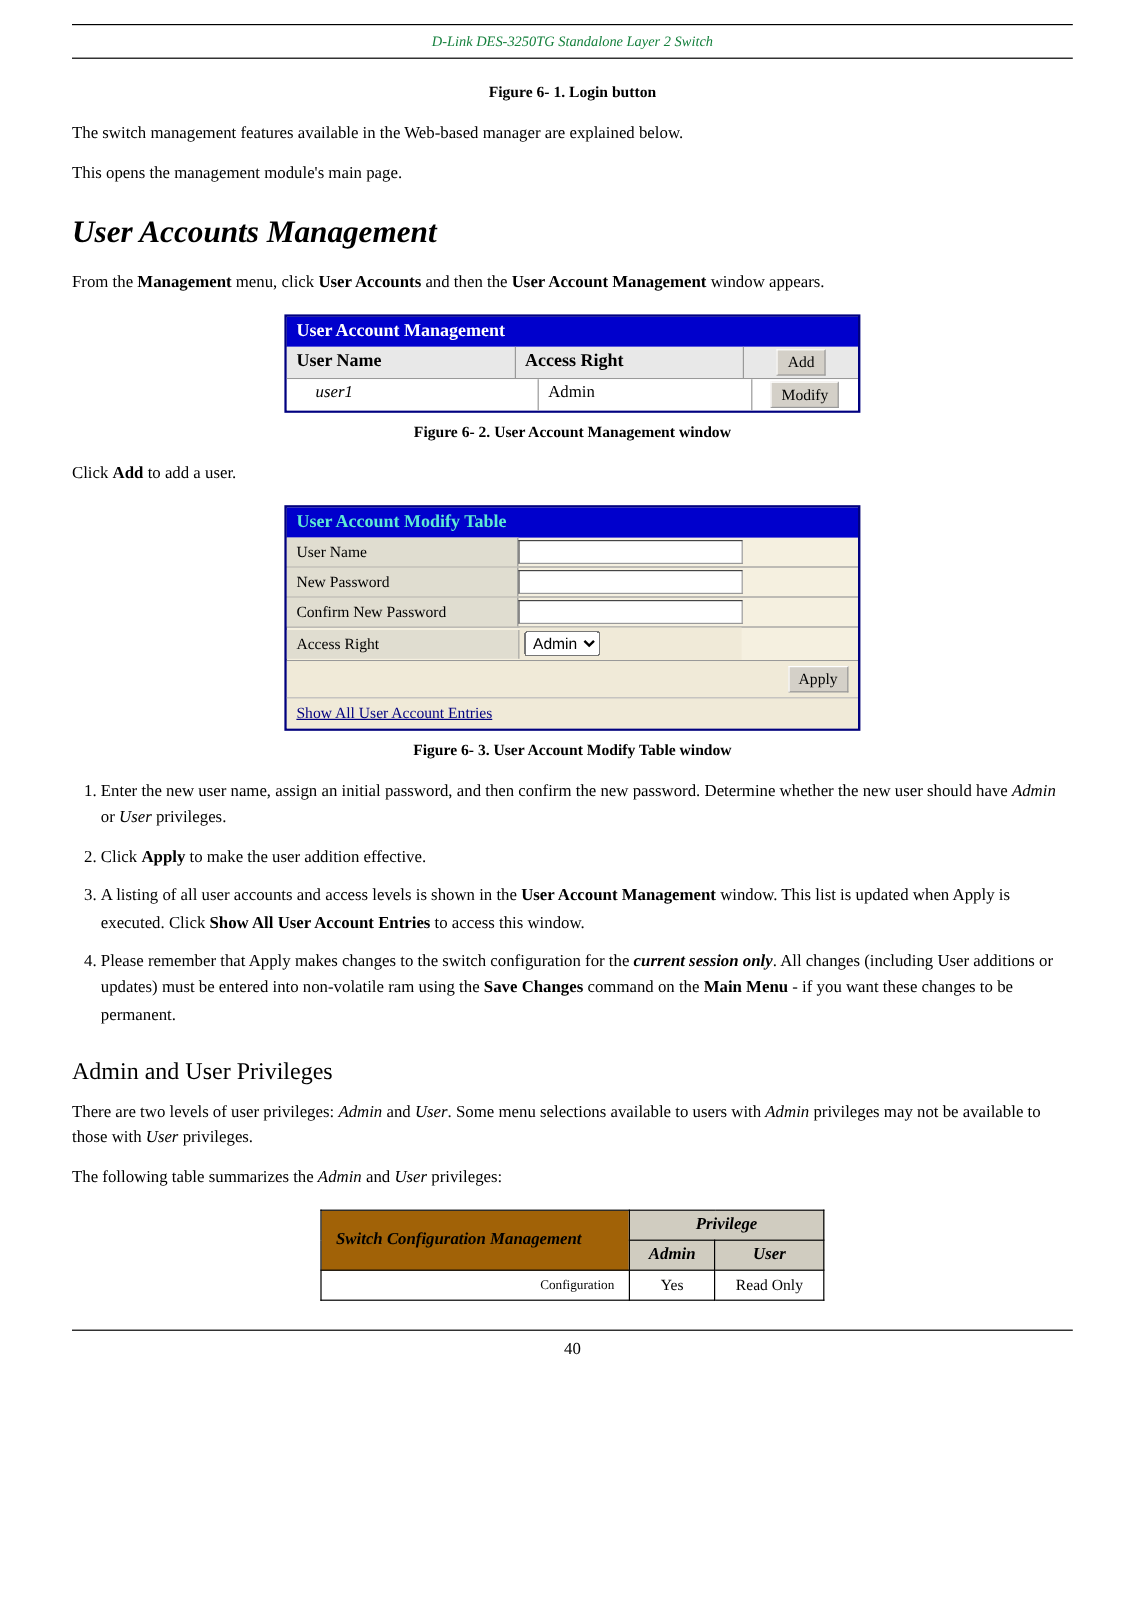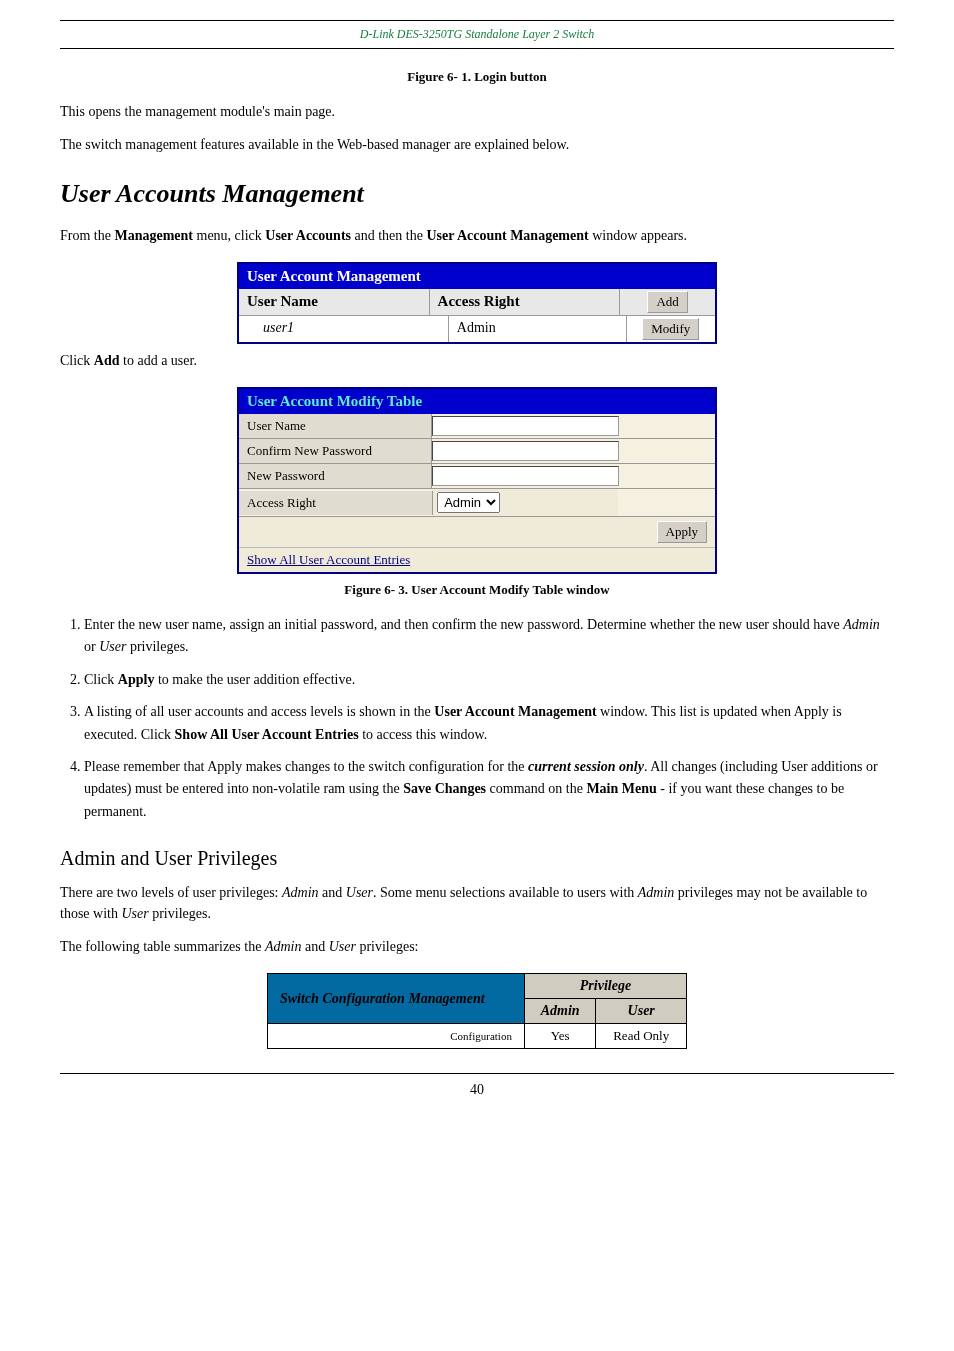--- a/index.html
+++ b/index.html
@@ -256,21 +256,21 @@
     .priv-table td {
       border: 1px solid #000;
       padding: 4px 12px;
       font-size: 13px;
       text-align: center;
       background: #fff;
     }
 
     .priv-table .th-config {
       text-align: left;
-      background: #0369a1;
+      background: #a16207;
     }
 
     .priv-table .th-privilege {
       background: #d0ccc0;
       text-align: center;
     }
 
     .priv-table .th-admin {
       background: #d0ccc0;
       font-style: italic;
@@ -303,22 +303,22 @@
 <body>
 
 <div class="page-wrapper" data-name="page-wrapper">
 
   <div class="top-rule" data-name="top-rule"></div>
   <div class="header-title" data-name="header-title">D-Link DES-3250TG Standalone Layer 2 Switch</div>
   <div class="bottom-rule-header" data-name="bottom-rule-header"></div>
 
   <div class="figure-caption" data-name="figure1-caption">Figure 6- 1.  Login button</div>
 
+  <p class="body-text" data-name="intro-line2">The switch management features available in the Web-based manager are explained below.</p>
   <p class="body-text" data-name="intro-line1">This opens the management module's main page.</p>
-  <p class="body-text" data-name="intro-line2">The switch management features available in the Web-based manager are explained below.</p>
 
   <div class="section-heading" data-name="section-user-accounts-heading">User Accounts Management</div>
 
   <p class="body-text" data-name="section-user-accounts-desc">
     From the <b>Management</b> menu, click <b>User Accounts</b> and then the <b>User Account Management</b> window appears.
   </p>
 
   <div class="table-container" data-name="uat-window-container">
     <div class="uat-table" data-name="user-account-management-table">
       <div class="uat-header" data-name="uat-header">User Account Management</div>
@@ -332,42 +332,43 @@
       <div class="uat-data-row" data-name="uat-data-row">
         <div class="uat-data-name" data-name="uat-user1-name">user1</div>
         <div class="uat-data-access" data-name="uat-user1-access">Admin</div>
         <div class="uat-data-btn" data-name="uat-modify-btn-cell">
           <button class="win-btn" data-name="modify-button">Modify</button>
         </div>
       </div>
     </div>
   </div>
 
+  <div class="figure-caption" data-name="figure2-caption">Figure 6- 2.  User Account Management window</div>
 
   <p class="body-text" data-name="click-add-text">
     Click <b>Add</b> to add a user.
   </p>
 
   <div class="table-container" data-name="uamt-window-container">
     <div class="uamt-table" data-name="user-account-modify-table">
       <div class="uamt-header" data-name="uamt-header">User Account Modify Table</div>
       <div class="uamt-row" data-name="uamt-username-row">
         <div class="uamt-label" data-name="uamt-label-username">User Name</div>
         <input type="text" class="uamt-input" data-name="username-input" value="" style="">
         <div class="uamt-empty" data-name="uamt-empty-1"></div>
       </div>
+      <div class="uamt-row" data-name="uamt-newpass-row">
+        <div class="uamt-label" data-name="uamt-label-newpass">New Password</div>
+        <input type="password" class="uamt-input" data-name="newpassword-input" value="" style="">
+        <div class="uamt-empty" data-name="uamt-empty-2"></div>
+      </div>
       <div class="uamt-row" data-name="uamt-confirm-row">
         <div class="uamt-label" data-name="uamt-label-confirm">Confirm New Password</div>
         <input type="password" class="uamt-input" data-name="confirmpassword-input" value="" style="">
         <div class="uamt-empty" data-name="uamt-empty-3"></div>
-      </div>
-      <div class="uamt-row" data-name="uamt-newpass-row">
-        <div class="uamt-label" data-name="uamt-label-newpass">New Password</div>
-        <input type="password" class="uamt-input" data-name="newpassword-input" value="" style="">
-        <div class="uamt-empty" data-name="uamt-empty-2"></div>
       </div>
       <div class="uamt-row" data-name="uamt-access-row">
         <div class="uamt-label" data-name="uamt-label-access">Access Right</div>
         <div style="padding: 3px 4px; background: #f0ead8; flex: 2;" data-name="uamt-select-cell">
           <select class="uamt-select" data-name="access-right-select">
             <option>Admin</option>
             <option>User</option>
           </select>
         </div>
         <div class="uamt-empty" data-name="uamt-empty-4"></div>

